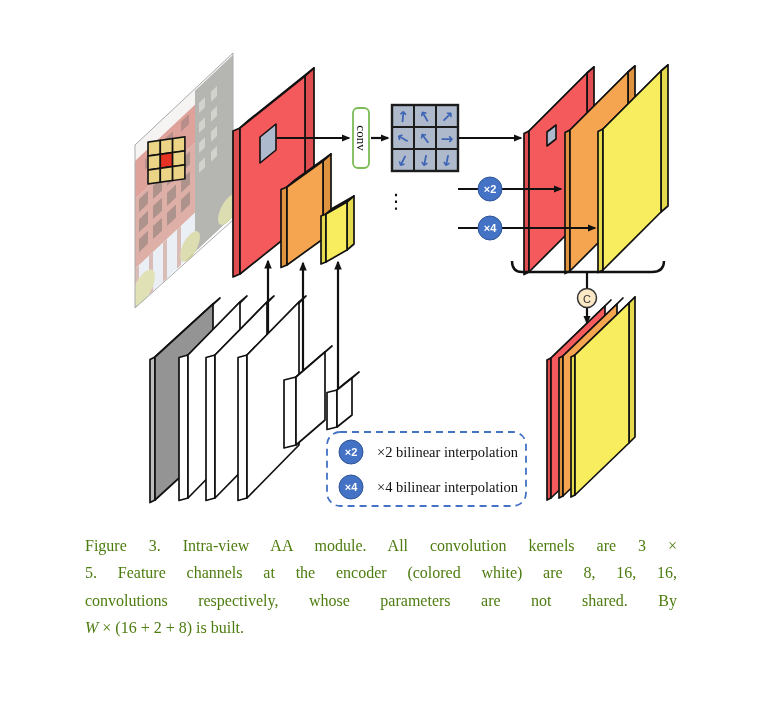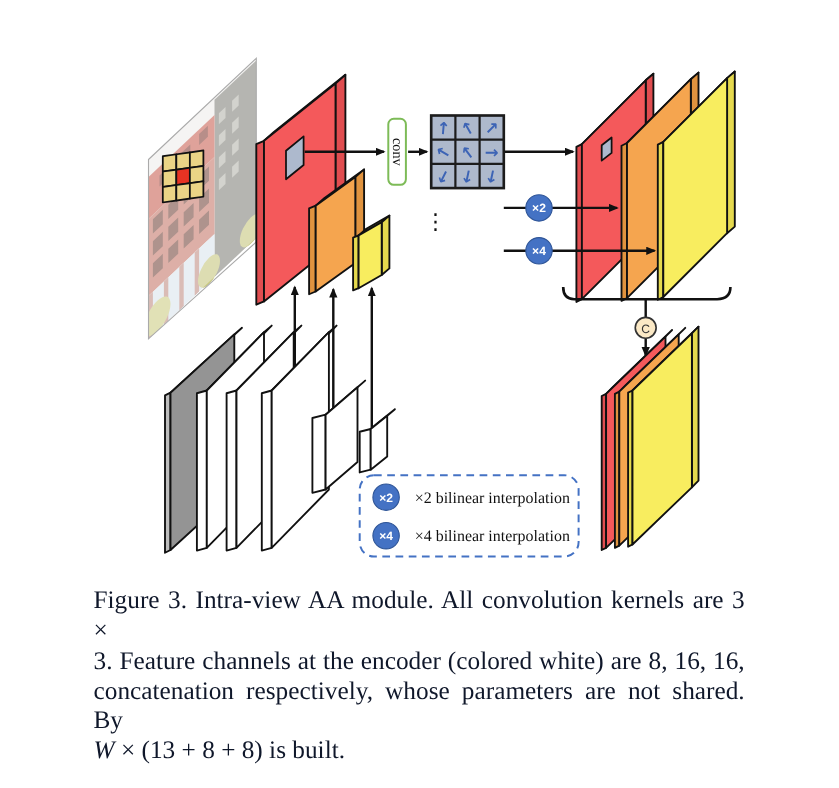--- a/index.html
+++ b/index.html
@@ -4,21 +4,21 @@
 <style>
   html,body{margin:0;padding:0;background:#ffffff;}
   body{width:763px;height:716px;overflow:hidden;font-family:"Liberation Serif",serif;}
   #diagram{display:block;}
   .ln{stroke:#111;stroke-width:2.2;fill:none;}
   .thin{stroke:#111;stroke-width:1.6;stroke-linejoin:round;}
   .plate{stroke:#111;stroke-width:1.7;stroke-linejoin:round;}
   .serifT{font-family:"Liberation Serif",serif;fill:#111;}
   .circleT{font-family:"Liberation Sans",sans-serif;fill:#fff;font-size:11px;font-weight:bold;text-anchor:middle;}
   .gArrow{font-family:"DejaVu Sans",sans-serif;font-weight:bold;font-size:15px;fill:#3D64B5;text-anchor:middle;}
-  .caption{margin:10px 0 0 85px;width:592px;font-size:23px;line-height:27.3px;color:#0f172a;}
+  .caption{margin:10px 0 0 85px;width:592px;font-size:16px;line-height:27.3px;color:#4d7c0f;}
   .cap-line{text-align:justify;text-align-last:justify;}
   .cap-line.last{text-align-last:left;}
   .mvar{font-style:italic;}
 </style>
 </head>
 <body>
 
 <svg id="diagram" width="763" height="522" viewBox="0 0 763 522" xmlns="http://www.w3.org/2000/svg">
   <defs>
     <marker id="ah" markerWidth="10" markerHeight="9" refX="7.5" refY="3.75" orient="auto" markerUnits="userSpaceOnUse">
@@ -219,16 +219,16 @@
     <text class="circleT" x="351" y="456">×2</text>
     <text class="serifT" font-size="14.5" x="377" y="457">×2 bilinear interpolation</text>
     <circle cx="351" cy="487" r="12" fill="#4472C4" stroke="#2F5597" stroke-width="1"></circle>
     <text class="circleT" x="351" y="491">×4</text>
     <text class="serifT" font-size="14.5" x="377" y="492">×4 bilinear interpolation</text>
   </g>
 </svg>
 
 <div class="caption">
   <div class="cap-line"><span>Figure 3. Intra-view AA module. All convolution kernels are 3 ×</span></div>
-  <div class="cap-line"><span>3.  Feature channels at the encoder (colored white) are 8, 16, 16,</span></div>
-  <div class="cap-line"><span>concatenation respectively, whose parameters are not shared.  By</span></div>
-  <div class="cap-line last"><span class="mvar">W</span><span> × (13 + 8 + 8) is built.</span></div>
+  <div class="cap-line"><span>5.  Feature channels at the encoder (colored white) are 8, 16, 16,</span></div>
+  <div class="cap-line"><span>convolutions respectively, whose parameters are not shared.  By</span></div>
+  <div class="cap-line last"><span class="mvar">W</span><span> × (16 + 2 + 8) is built.</span></div>
 </div>
 
 </body></html>

